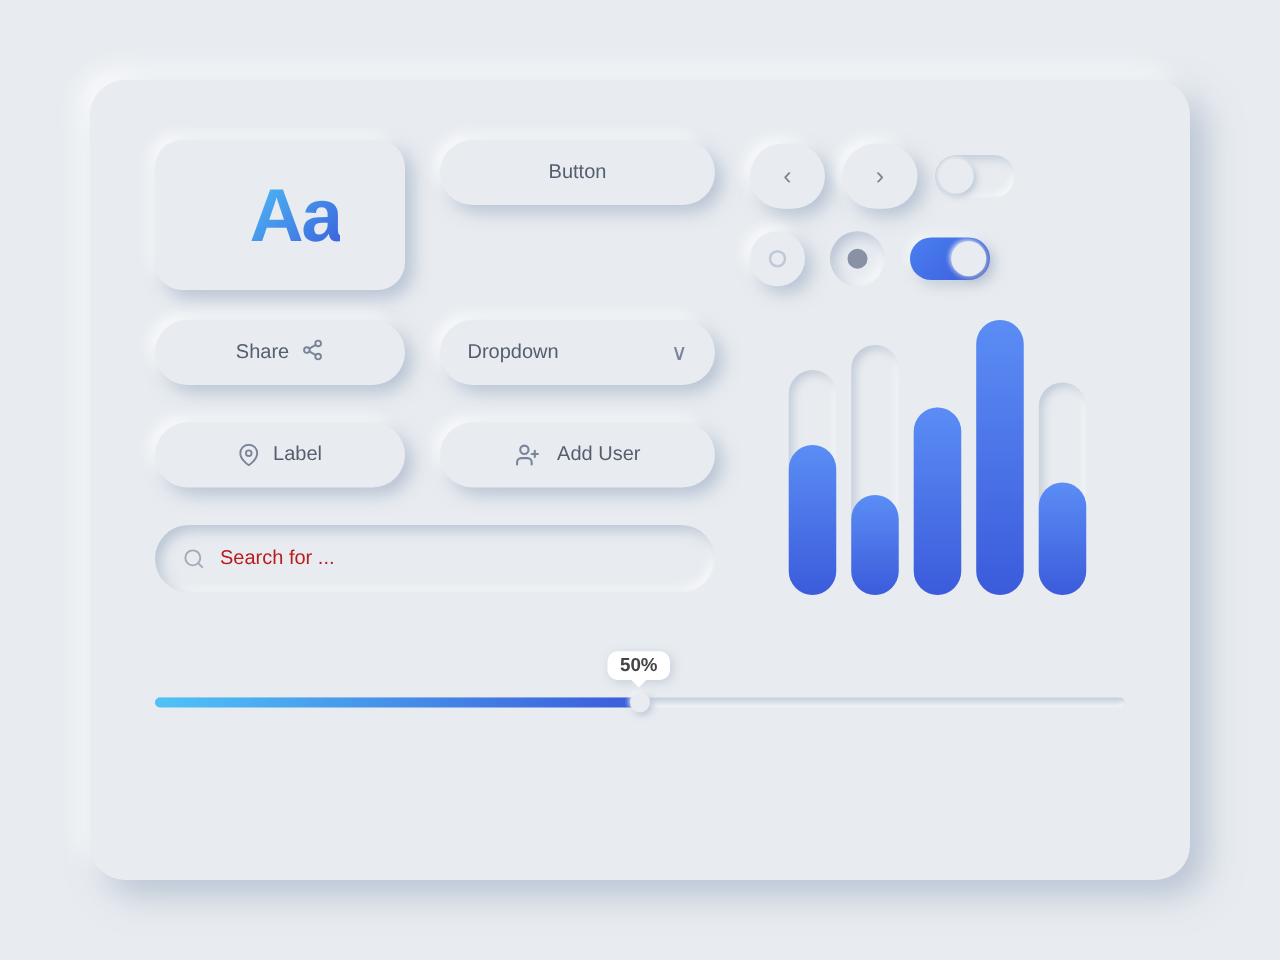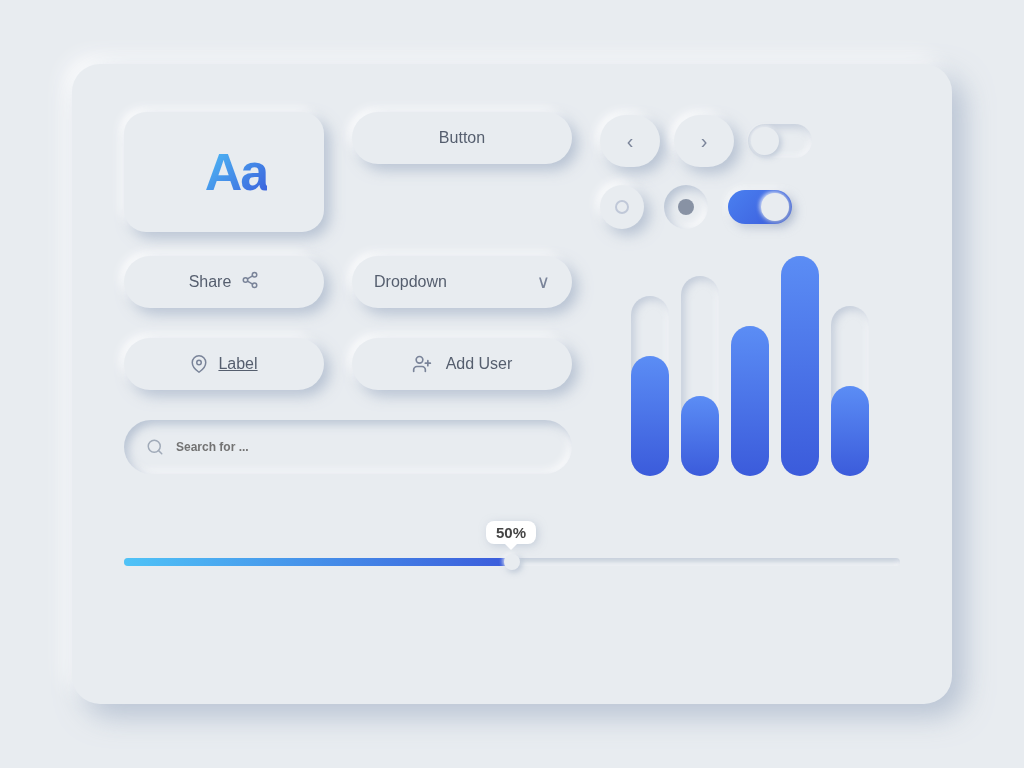--- a/index.html
+++ b/index.html
@@ -51,21 +51,21 @@
     .type-card {
       border-radius: 22px;
       display: flex;
       align-items: center;
       justify-content: center;
       height: 120px;
       grid-row: 1 / 3;
     }
 
     .type-text {
-      font-size: 52px;
+      font-size: 60px;
       font-weight: 700;
       background: linear-gradient(135deg, #4fc3f7 0%, #3b5bdb 100%);
       -webkit-background-clip: text;
       -webkit-text-fill-color: transparent;
       background-clip: text;
       letter-spacing: -2px;
       margin-left: 24px;
     }
 
     
@@ -162,21 +162,20 @@
     .dropdown-btn {
       grid-column: 2;
       grid-row: 3;
       justify-content: space-between;
       padding: 0 22px;
     }
 
     .label-btn {
       grid-column: 1;
       grid-row: 4;
-      text-decoration: underline;
     }
 
     .adduser-btn {
       grid-column: 2;
       grid-row: 4;
     }
 
     
     .search-bar {
       grid-column: 1 / 3;
@@ -184,23 +183,23 @@
       border-radius: 50px;
       height: 54px;
       display: flex;
       align-items: center;
       padding: 0 22px;
       gap: 12px;
       cursor: text;
     }
 
     .search-text {
-      color: #737373;
-      font-size: 12px;
-      font-weight: 700;
+      color: #b91c1c;
+      font-size: 16px;
+      font-weight: 400;
     }
 
     
     .chart-area {
       grid-column: 3;
       grid-row: 3 / 6;
       display: flex;
       align-items: flex-end;
       justify-content: center;
       gap: 12px;

